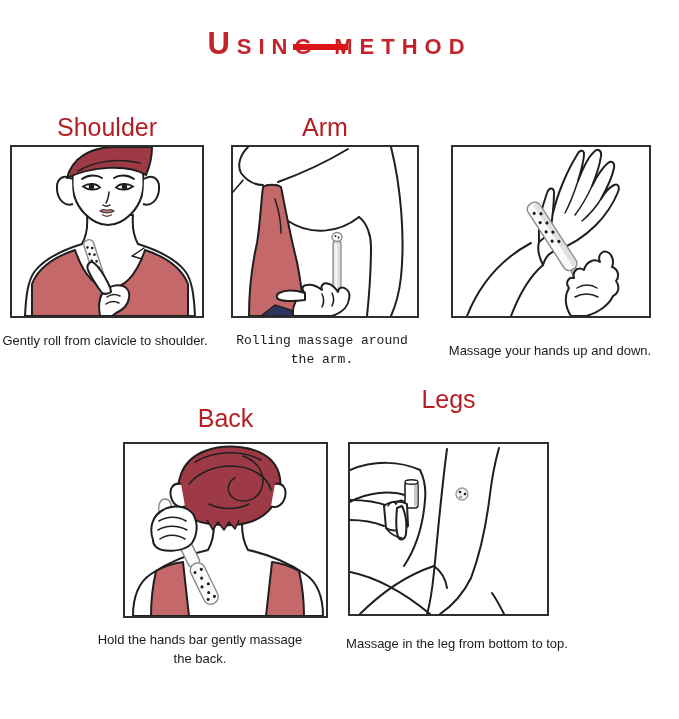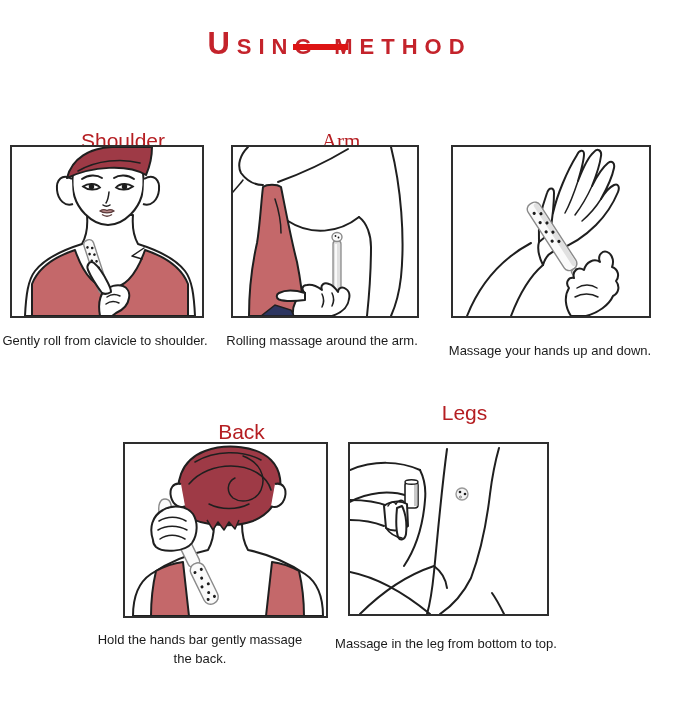--- a/index.html
+++ b/index.html
@@ -2,41 +2,41 @@
 <html><head>
 <meta charset="utf-8">
 <style>
   html,body{margin:0;padding:0;background:#fff;}
   .page{position:relative;width:679px;height:719px;background:#ffffff;overflow:hidden;
         font-family:"Liberation Sans",sans-serif;}
   .page-title{position:absolute;top:5px;left:0;right:0;text-align:center;
         font-variant:small-caps;font-weight:bold;font-size:31px;letter-spacing:7px;
         color:#c4232b;}
   .title-underline{position:absolute;top:44px;left:293px;width:55px;height:6px;background:#dd1414;}
-  .panel-title{position:absolute;margin:16px;text-align:center;font-weight:normal;
-        font-size:21px;color:#b51e22;}
+  .panel-title{position:absolute;margin:0;text-align:center;font-weight:normal;
+        font-size:25px;color:#b51e22;}
   .t1{left:10px;top:113px;width:194px;}
-  .t2{left:231px;top:113px;width:188px;font-family:Liberation Serif, serif;}
+  .t2{left:231px;top:113px;width:188px;}
   .t3{left:451px;top:113px;width:200px;}
   .t4{left:123px;top:404px;width:205px;}
   .t5{left:348px;top:385px;width:201px;}
   .box{position:absolute;background:#fff;border:2px solid #2e2e2e;box-sizing:border-box;}
   .b1{left:10px;top:145px;width:194px;height:173px;}
   .b2{left:231px;top:145px;width:188px;height:173px;}
   .b3{left:451px;top:145px;width:200px;height:173px;}
   .b4{left:123px;top:442px;width:205px;height:176px;}
   .b5{left:348px;top:442px;width:201px;height:174px;}
   .box svg{display:block;width:100%;height:100%;}
   .caption{position:absolute;margin:0;text-align:center;font-size:13px;line-height:1.45;
         color:#1b1b1b;}
   .c1{left:0px;top:332px;width:210px;}
-  .c2{left:222px;top:332px;width:200px;}
+  .c2{left:222px;top:332px;width:200px;font-family:Liberation Mono, monospace;}
   .c3{left:427px;top:342px;width:246px;}
   .c4{left:92px;top:631px;width:216px;}
-  .c5{left:290px;top:635px;width:312px;}
+  .c5{left:301px;top:635px;width:312px;}
   .ln{fill:none;stroke:#1f1f1f;stroke-width:2;stroke-linecap:round;stroke-linejoin:round;}
   .lnthin{fill:none;stroke:#1f1f1f;stroke-width:1.5;stroke-linecap:round;stroke-linejoin:round;}
   .skin{fill:#ffffff;stroke:#1f1f1f;stroke-width:2;stroke-linejoin:round;}
   .red{fill:#c4686a;stroke:#1f1f1f;stroke-width:2;stroke-linejoin:round;}
   .hair{fill:#9e3a46;stroke:#1f1f1f;stroke-width:2;stroke-linejoin:round;}
   .bar{fill:#fafafa;stroke:#8a8a8a;stroke-width:1.4;}
   .bargray{fill:#e0e0e0;stroke:#8a8a8a;stroke-width:1.3;}
   .dot{fill:#1c1c1c;}
 </style>
 </head>

